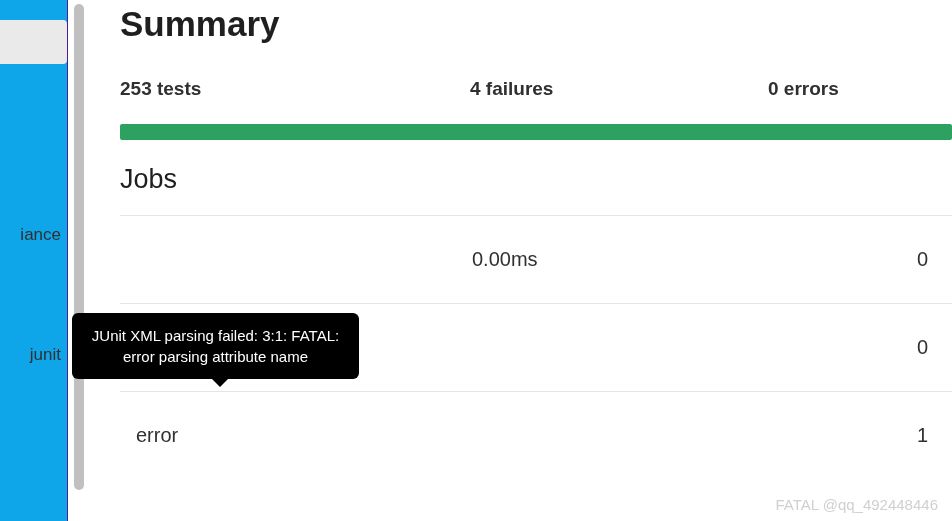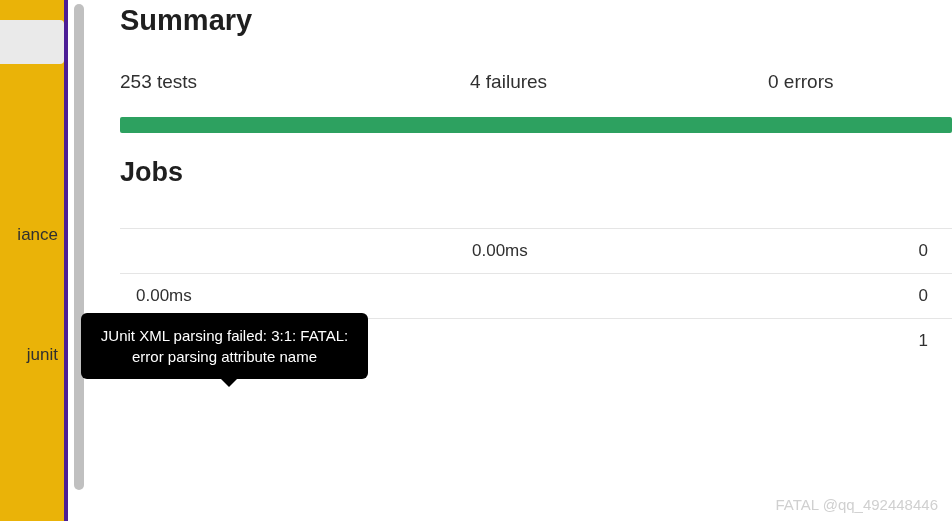--- a/index.html
+++ b/index.html
@@ -9,22 +9,22 @@
       color: #303030;
       width: 952px;
       height: 521px;
       overflow: hidden;
       position: relative;
     }
     .layout { display: flex; height: 100%; }
     .sidebar-col {
       width: 68px;
       flex: 0 0 68px;
-      background: #eab308;
-      border-right: 4px solid #4c1d95;
+      background: #0ea5e9;
+      border-right: 1px solid #4c1d95;
       display: flex;
       flex-direction: column;
       justify-content: space-between;
       padding: 20px 0 60px 0;
       align-items: flex-end;
       overflow: hidden;
     }
     .sidebar-top-block {
       background: #eaeaea;
       width: 80px;
@@ -54,59 +54,59 @@
       height: 486px;
       background: #c0c0c0;
       border-radius: 6px;
     }
     .content {
       flex: 1;
       padding: 4px 0 0 30px;
       overflow: hidden;
     }
     h2.summary-title {
-      font-size: 29px;
+      font-size: 35px;
       font-weight: 700;
       color: #1f1f1f;
       margin-bottom: 34px;
     }
     .summary-stats {
       display: flex;
       font-size: 19px;
       color: #303030;
       margin-bottom: 24px;
     }
-    .summary-stats .stat { flex: 1; }
+    .summary-stats .stat { flex: 1; font-weight: bold; }
     .summary-stats .stat.tests { flex: 0 0 350px; }
     .summary-stats .stat.failures { flex: 0 0 298px; }
     .progress-bar {
       height: 16px;
       background: #2da160;
       border-radius: 2px;
       margin-bottom: 24px;
     }
     h2.jobs-title {
       font-size: 27px;
-      font-weight: 700;
+      font-weight: 400;
       color: #1f1f1f;
-      margin-bottom: 40px;
+      margin-bottom: 20px;
     }
     .jobs-table { width: 100%; }
     .jobs-header {
       display: flex;
       padding: 14px 16px;
       color: #303030;
       font-size: 17px;
       font-weight: 600;
     }
     .jobs-row {
       display: flex;
-      padding: 12px 16px;
+      padding: 32px 16px;
       border-top: 1px solid #e5e5e5;
-      font-size: 17px;
+      font-size: 20px;
       color: #303030;
     }
     .col-job { flex: 0 0 336px; display: flex; align-items: center; gap: 10px; }
     .col-duration { flex: 0 0 380px; }
     .col-failed { flex: 1; text-align: right; padding-right: 8px; }
     .warn-icon {
       width: 20px; height: 20px;
       display: inline-flex;
       align-items: center; justify-content: center;
     }
@@ -115,21 +115,20 @@
       top: 313px;
       left: 72px;
       width: 287px;
       background: #000;
       color: #fff;
       border-radius: 6px;
       padding: 12px 14px;
       font-size: 15px;
       line-height: 1.4;
       text-align: center;
-      margin-left: 9px;
     }
     .tooltip::after {
       content: "";
       position: absolute;
       bottom: -8px;
       left: 140px;
       border-left: 8px solid transparent;
       border-right: 8px solid transparent;
       border-top: 8px solid #000;
     }

